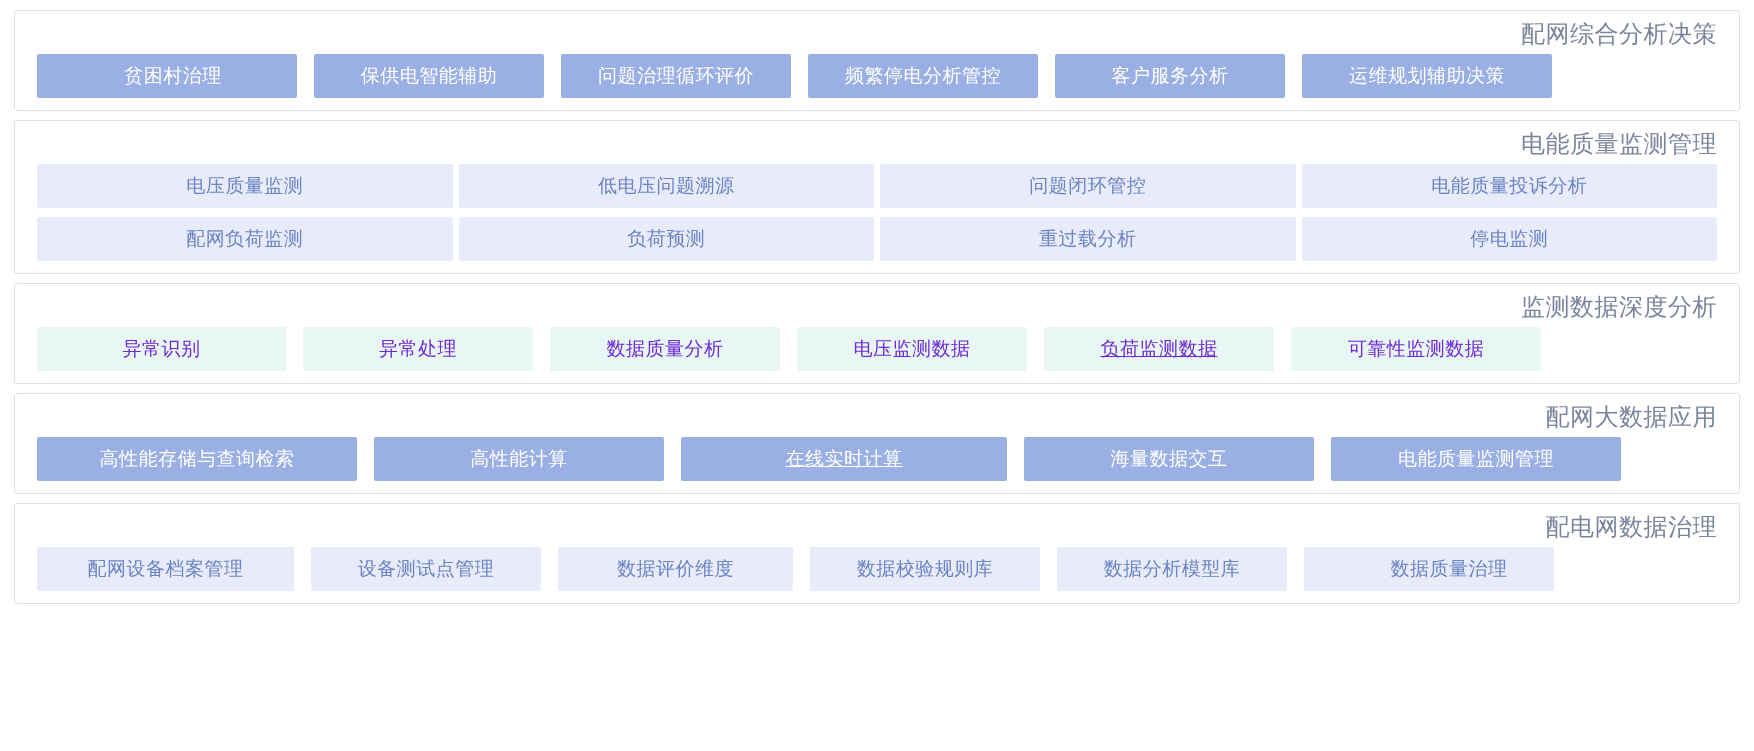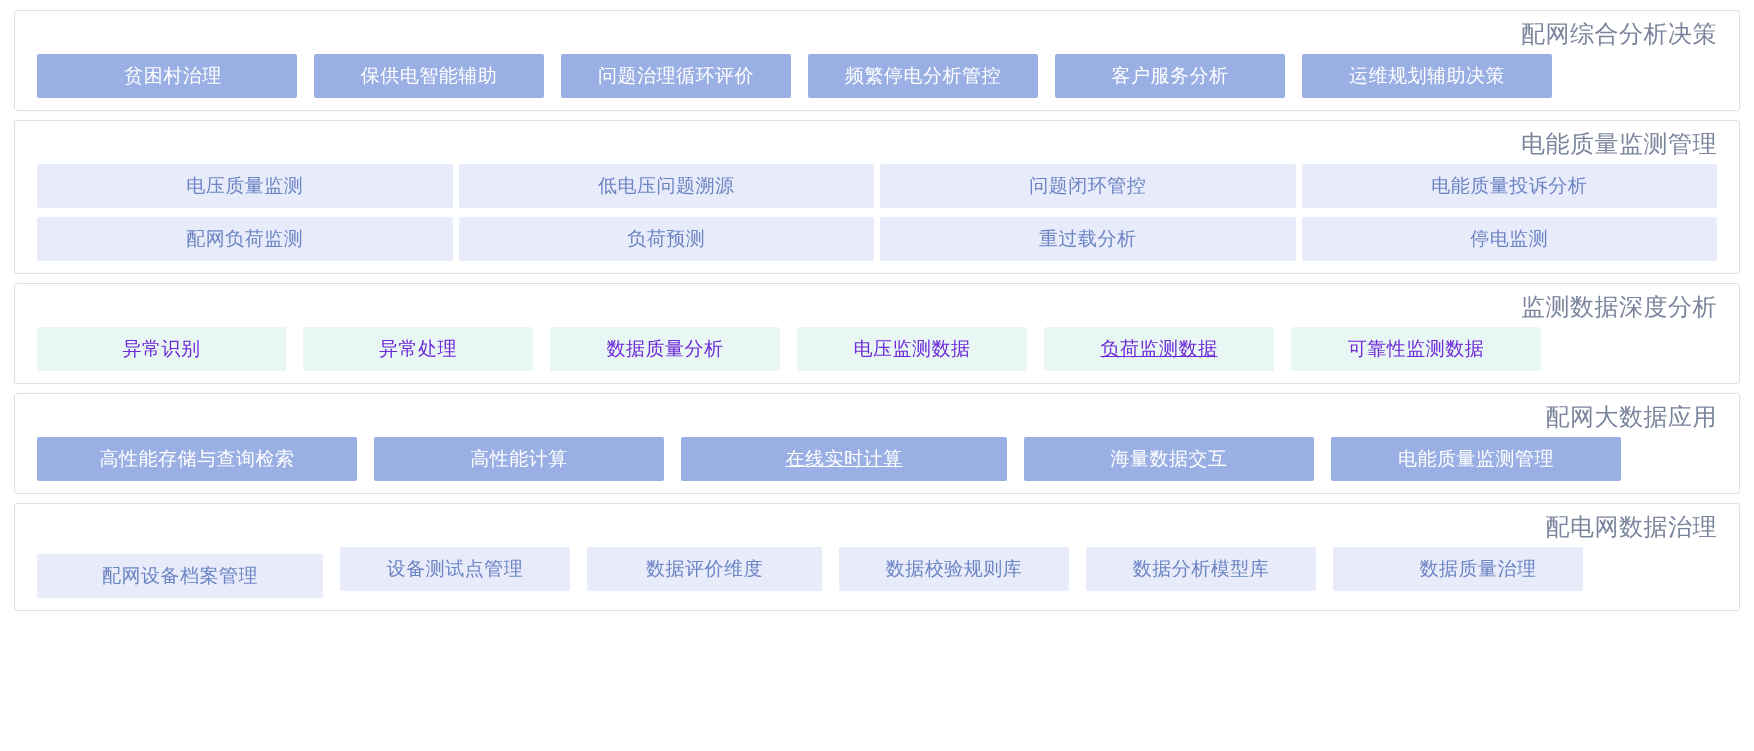--- a/index.html
+++ b/index.html
@@ -76,21 +76,21 @@
   .s3 .b5 { width: 250px; }
 
   
   .s4 .b0 { width: 320px; }
   .s4 .b1 { width: 290px; }
   .s4 .b2 { width: 326px; text-decoration: underline; }
   .s4 .b3 { width: 290px; }
   .s4 .b4 { width: 290px; }
 
   
-  .s5 .b0 { width: 286px; margin-top: 7px; }
+  .s5 .b0 { width: 257px; }
   .s5 .b1 { width: 230px; }
   .s5 .b2 { width: 235px; }
   .s5 .b3 { width: 230px; }
   .s5 .b4 { width: 230px; }
   .s5 .b5 { width: 250px; padding-left: 40px; }
 </style>
 </head>
 <body>
 
 <div class="card s1">

